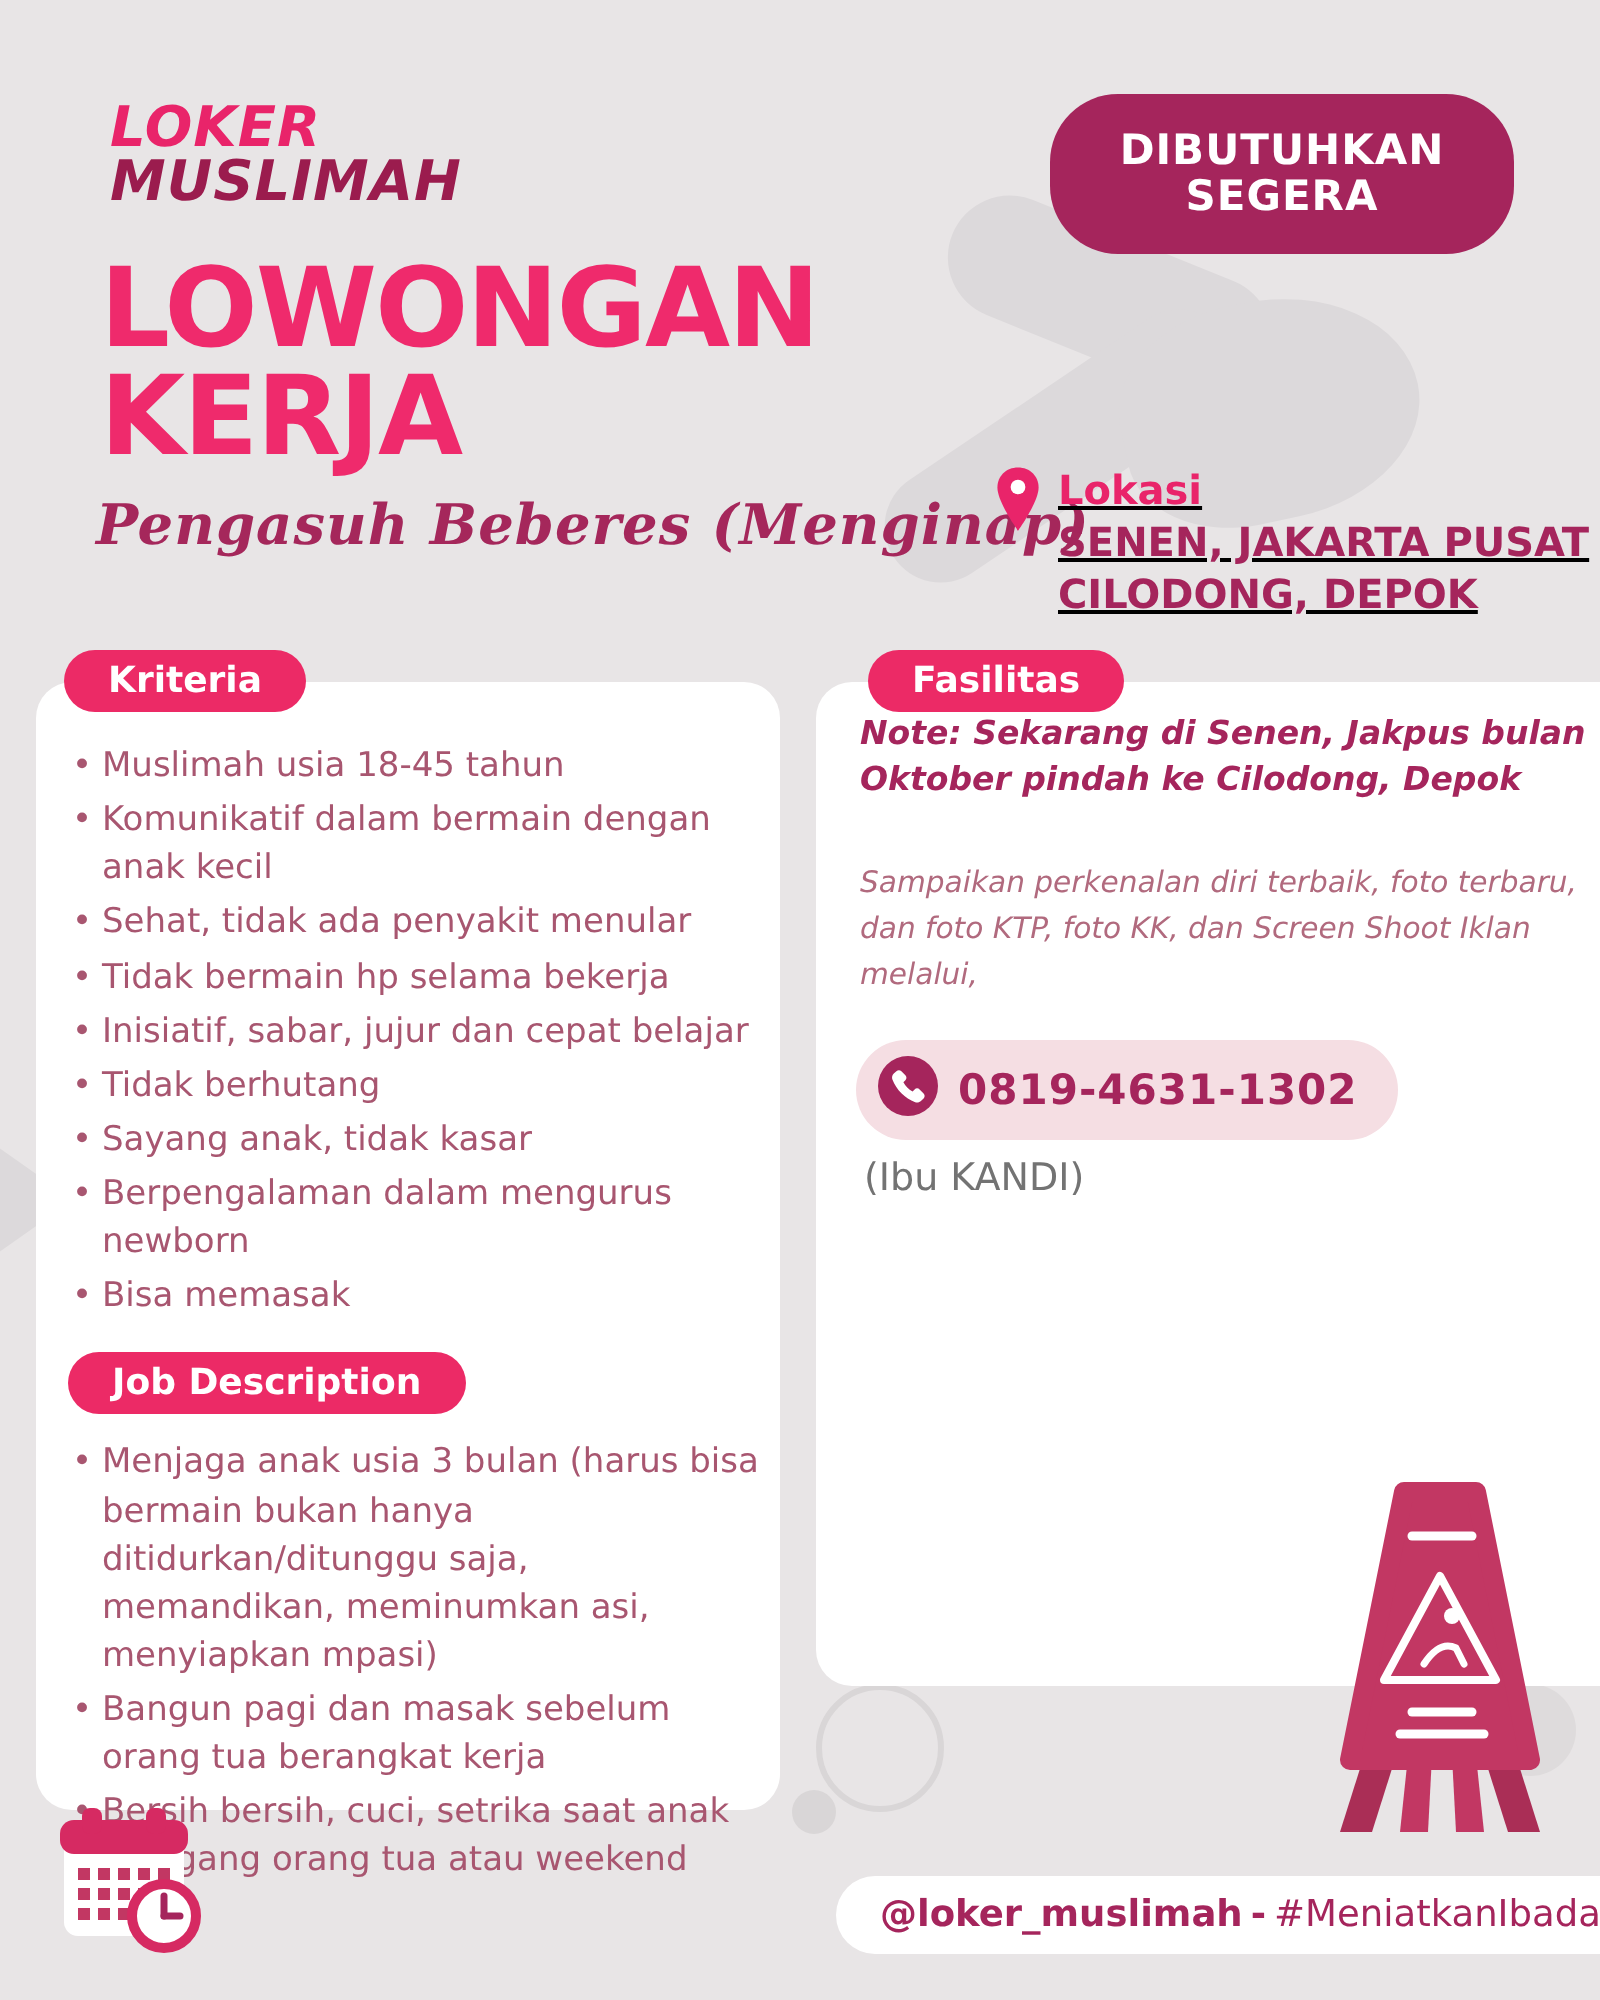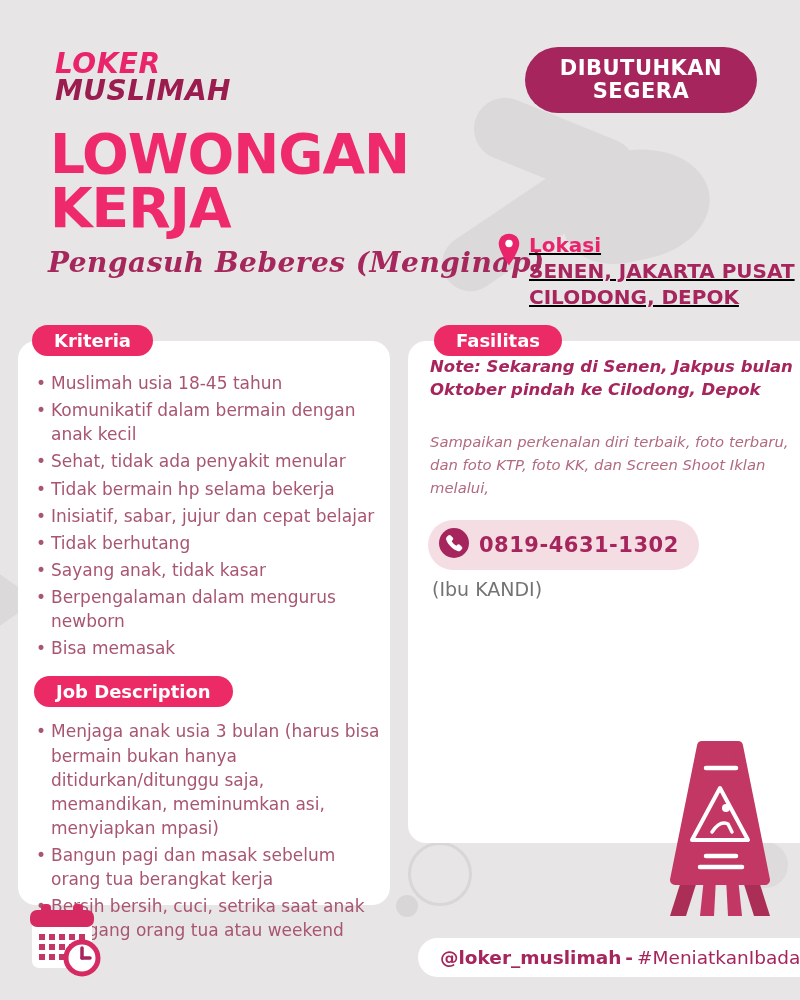--- a/index.html
+++ b/index.html
@@ -13,21 +13,21 @@
   .bg-c{left:560px;top:150px;width:150px;height:110px;border-radius:50% 60% 55% 45%;transform:rotate(-12deg);}
   .bg-circle-outline{position:absolute;left:408px;top:842px;width:58px;height:58px;border:3px solid #d9d6d7;border-radius:50%;background:transparent;z-index:0;}
   .bg-circle-small{position:absolute;left:396px;top:895px;width:22px;height:22px;border-radius:50%;background:#d9d6d7;z-index:0;}
   .bg-circle-big{position:absolute;left:742px;top:842px;width:46px;height:46px;border-radius:50%;background:#dedbdc;z-index:0;}
   .bg-chevron{position:absolute;left:-6px;top:570px;width:34px;height:60px;background:#dcd9db;clip-path:polygon(0 0,100% 40%,100% 60%,0 100%);z-index:0;}
 
   
   .logo{position:absolute;left:55px;top:50px;line-height:0.98;z-index:2;font-style:italic;}
   .logo .l1{font-size:28px;font-weight:900;color:#e9246a;letter-spacing:.5px;}
   .logo .l2{font-size:28px;font-weight:900;color:#9b1c4e;letter-spacing:.5px;text-align:center;}
-  .urgent-badge{position:absolute;left:525px;top:47px;width:232px;height:66px;background:#a5255c;border-radius:34px;display:flex;flex-direction:column;align-items:center;justify-content:center;z-index:2;}
+  .urgent-badge{position:absolute;left:525px;top:47px;width:232px;height:80px;background:#a5255c;border-radius:34px;display:flex;flex-direction:column;align-items:center;justify-content:center;z-index:2;}
   .urgent-badge span{color:#fff;font-weight:900;font-size:21px;line-height:1.1;letter-spacing:.5px;}
 
   
   .title{position:absolute;left:50px;top:128px;z-index:2;color:#ef2a6c;font-weight:900;font-size:55px;line-height:.98;letter-spacing:-1px;}
   .subtitle{position:absolute;left:48px;top:246px;z-index:2;color:#a5275b;font-family:"DejaVu Serif","Liberation Serif",serif;font-style:italic;font-weight:700;font-size:28px;letter-spacing:.5px;}
 
   
   .location{position:absolute;left:496px;top:232px;display:flex;gap:7px;z-index:2;}
   .loc-text{line-height:1.3;text-decoration:underline;}
   .loc-label{color:#e9246a;font-weight:900;font-size:20px;}

